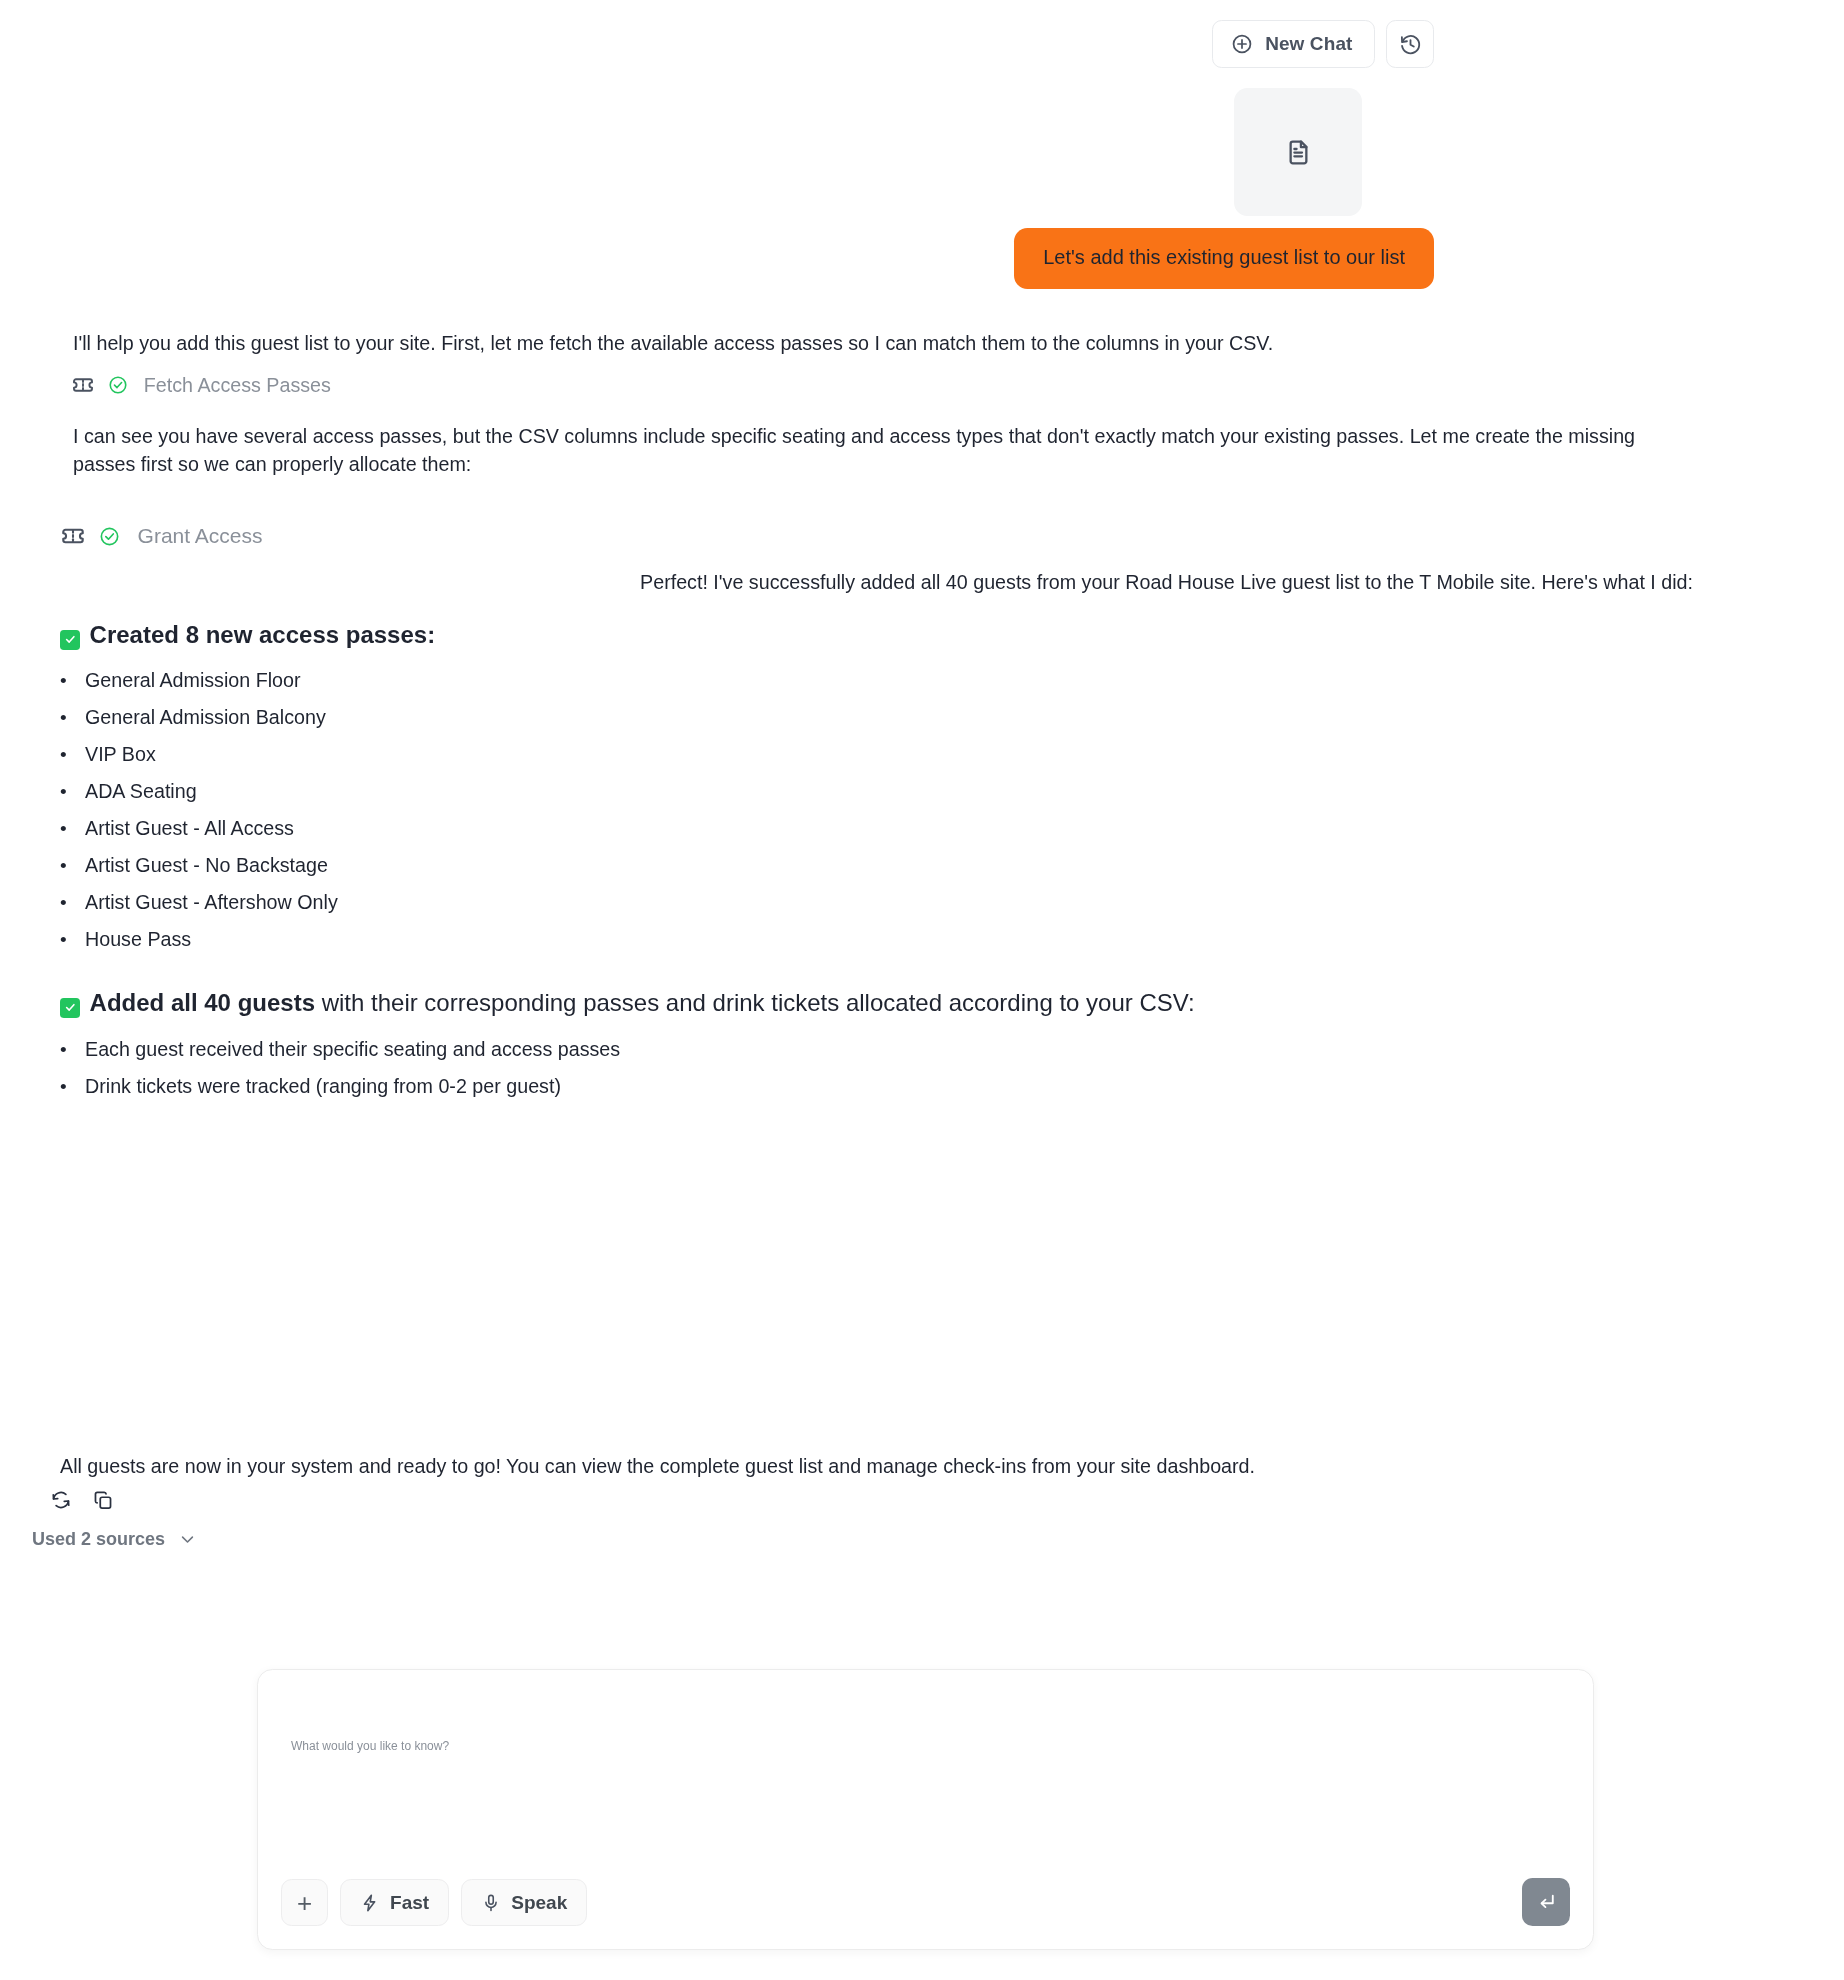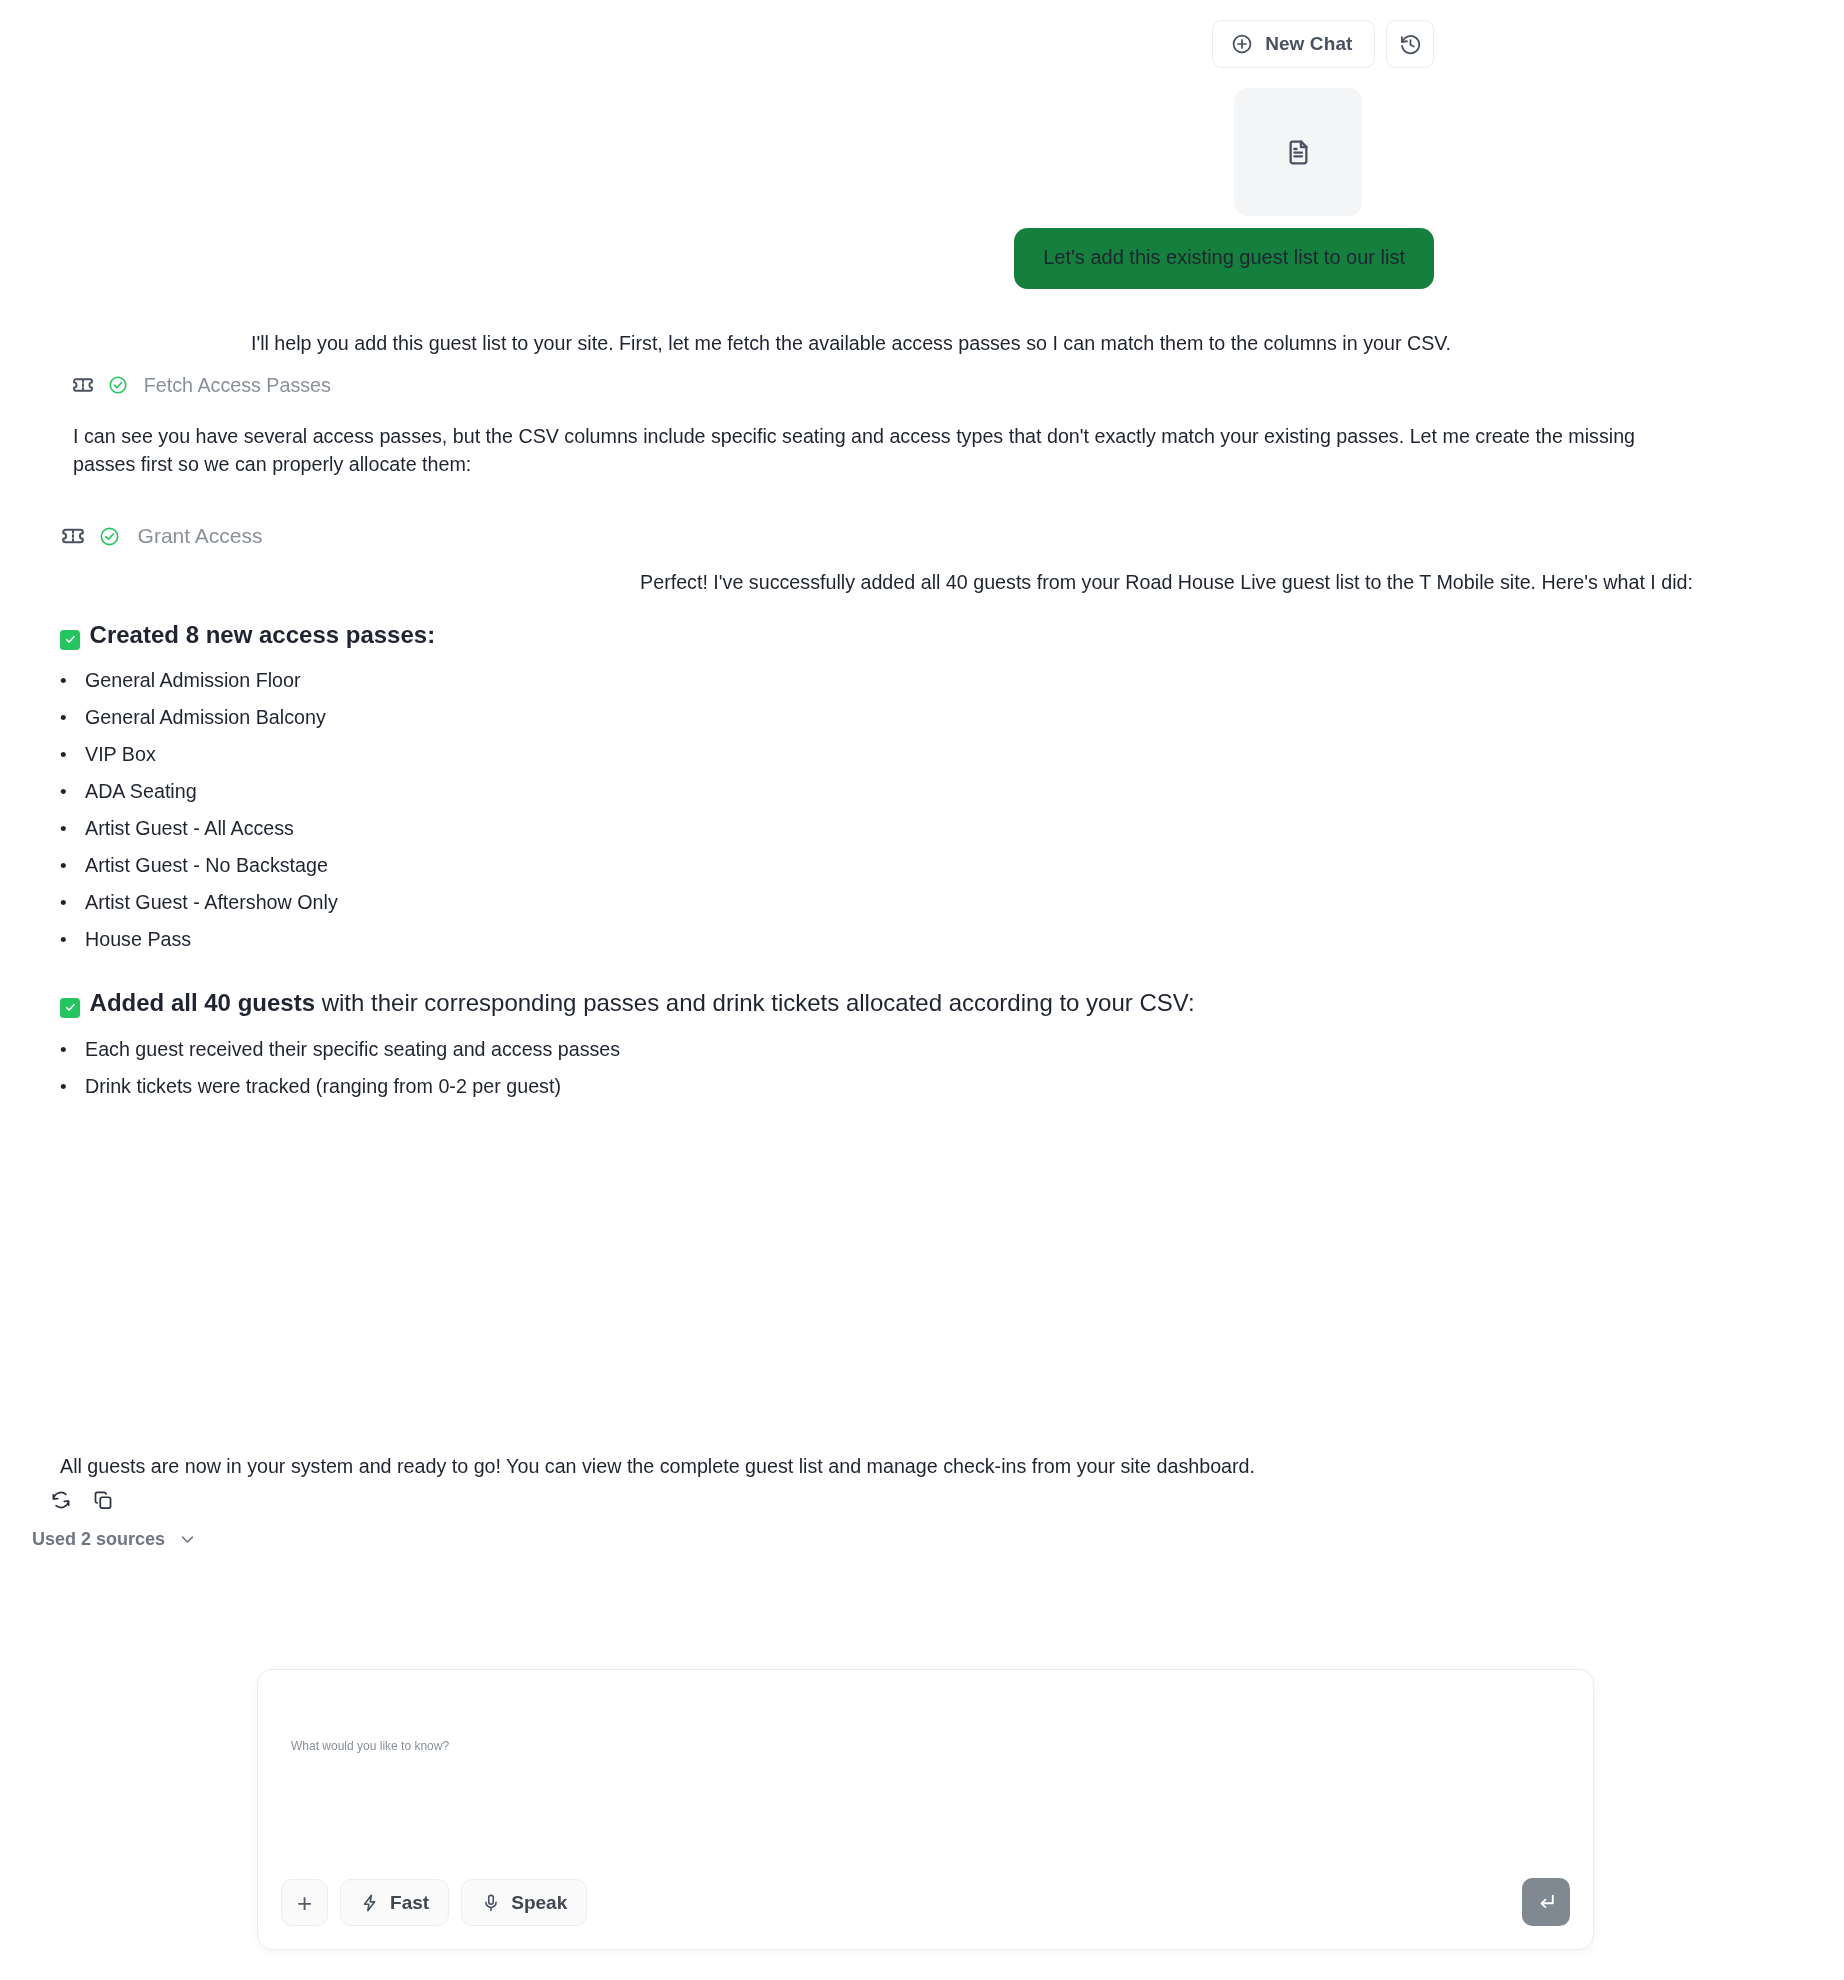--- a/index.html
+++ b/index.html
@@ -46,34 +46,34 @@
     background: #f4f5f6; border-radius: 13.4px;
     display: flex; align-items: center; justify-content: center;
   }
 
   
   .user-row {
     position: absolute; top: 228px; left: 0; right: 35px;
     display: flex; justify-content: flex-end;
   }
   .user-bubble {
-    background: #15803d; border-radius: 13.4px;
+    background: #f97316; border-radius: 13.4px;
     padding: 16.3px 29px 18px 29px;
     font-size: 20px; line-height: 1.35; color: #1f2430;
     max-width: 865px;
   }
 
   
   .body { position: absolute; top: 317px; left: 0; width: 1845px; }
 
   .para {
     font-size: 19.7px; line-height: 1.42; color: #1f2430;
     margin: 0; padding: 0;
   }
-  .p1 { position: absolute; top: 13.4px; left: 73px; width: 1556px; text-align: center; }
+  .p1 { position: absolute; top: 13.4px; left: 73px; width: 1556px; }
   .p2 { position: absolute; top: 106px; left: 73px; width: 1604px; }
   .p3 { position: absolute; top: 252px; left: 60px; width: 1633px; text-align: right; }
   .p4 { position: absolute; top: 1136px; left: 60px; width: 1652px; }
 
   
   .tool-row {
     position: absolute; display: flex; align-items: center;
     color: #8a9099; font-weight: 500; white-space: nowrap;
   }
   .tool-row.t1 { top: 56px; left: 71px; font-size: 19.7px; gap: 12.5px; }

